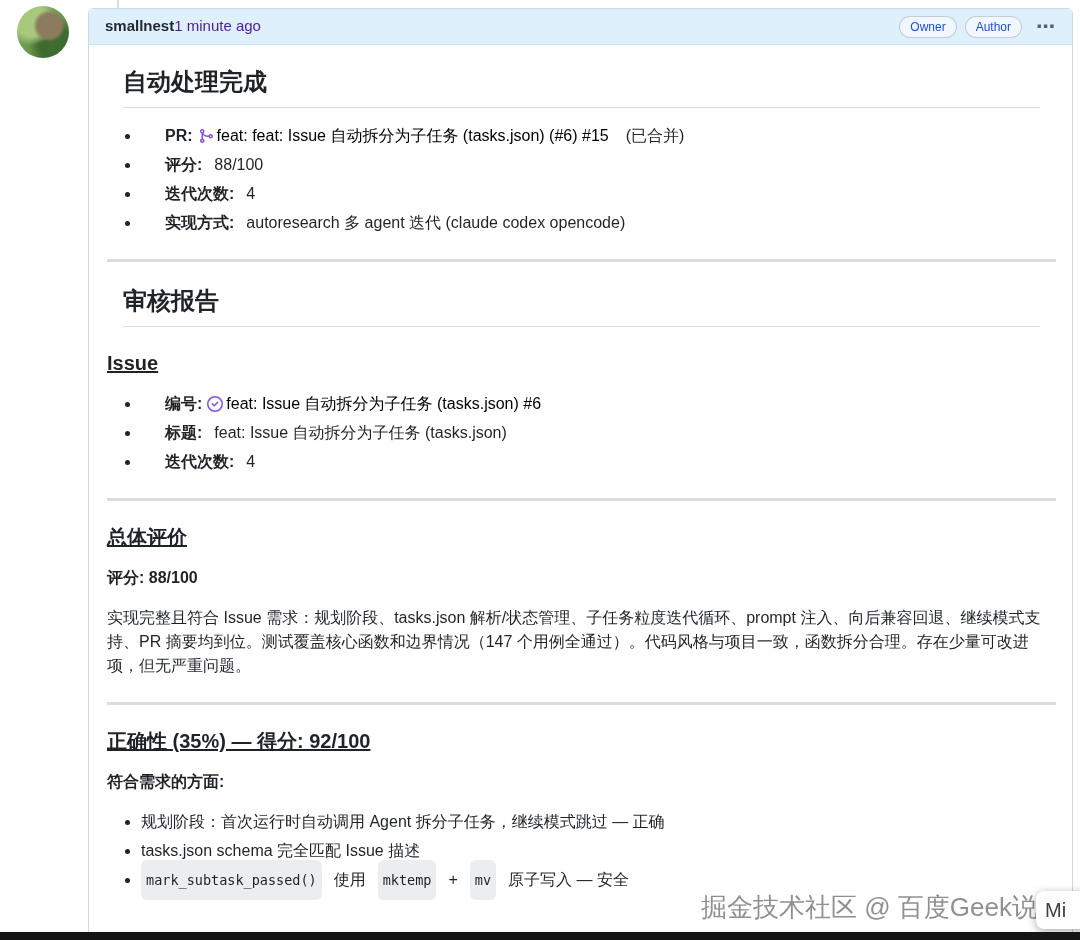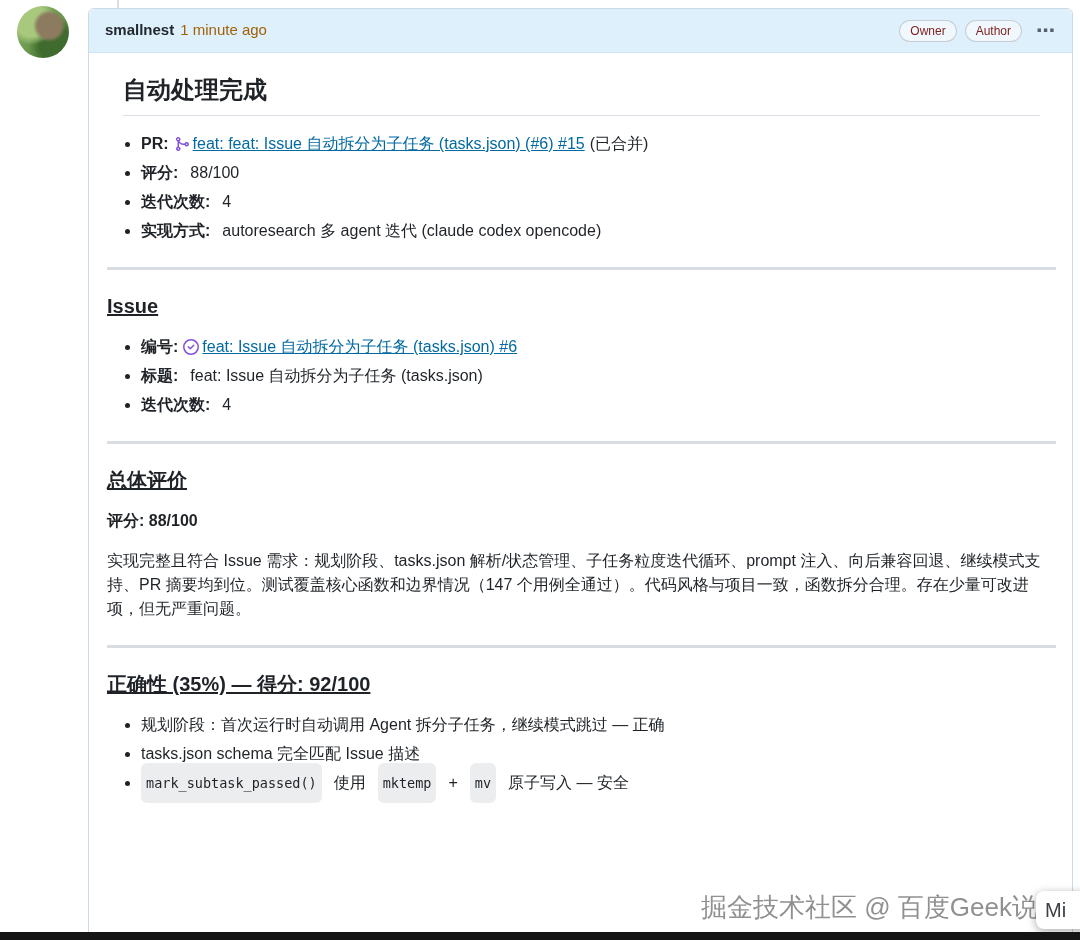--- a/index.html
+++ b/index.html
@@ -21,50 +21,50 @@
       radial-gradient(circle at 28% 28%, #a8c87e 0 30%, rgba(168,200,126,0) 46%),
       radial-gradient(circle at 75% 75%, #3f6b2e 0 30%, rgba(63,107,46,0) 50%),
       linear-gradient(135deg, #8ab964, #4e7a38);
   }
 
   .comment {
     position: absolute; left: 88px; top: 8px; width: 985px; height: 960px;
     background: #fff; border: 1px solid #cdd9e5; border-radius: 6px 6px 0 0;
   }
   .comment-header {
-    display: flex; align-items: center; height: 44px; padding: 0 16px;
+    display: flex; align-items: center; height: 36px; padding: 0 16px;
     background: #ddf0fb; border-bottom: 1px solid #cfe4f5;
     border-radius: 6px 6px 0 0; font-size: 15px;
   }
   .c-author { font-weight: 700; color: #24292f; cursor: pointer; }
-  .c-time { color: #a16207; margin-left: 6px; cursor: pointer; text-align: center; }
+  .c-time { color: #4c1d95; cursor: pointer; text-align: center; }
   .header-spacer { flex: 1; }
   .badge {
     border: 1px solid rgba(31,35,40,0.2); border-radius: 2em; background: rgba(255,255,255,0.55);
-    color: #7f1d1d; font-size: 12px; line-height: 18px; padding: 1px 10px; margin-left: 8px;
+    color: #1d4ed8; font-size: 12px; line-height: 18px; padding: 1px 10px; margin-left: 8px;
   }
   .kebab { margin-left: 14px; color: #57606a; font-size: 19px; font-weight: 700; cursor: pointer; letter-spacing: 1px; line-height: 1; }
 
   .comment-body { padding: 16px 16px 8px 18px; }
 
   h1.md, h2.md {
     font-size: 24px; font-weight: 700; margin: 6px 16px 16px; padding-bottom: 10px;
     border-bottom: 1px solid #d8dee4; line-height: 1.25;
   }
   h2.md { margin-top: 24px; }
   h3.md { font-size: 20px; font-weight: 700; margin: 24px 0 16px; line-height: 1.25; text-decoration: underline; }
   p.md { margin: 0 0 16px; }
-  .bold { font-weight: 700; }
+  .bold { font-weight: 700; margin-left: 24px; }
   ul.md { margin: 0 0 16px; padding-left: 34px; }
   ul.md li { margin-top: 5px; }
   ul.md li:first-child { margin-top: 0; }
   hr.md { border: none; height: 3px; background: #d8dde3; margin: 24px 0; }
-  a.md-link { color: #0369a1; text-decoration: underline; cursor: pointer; }
+  a.md-link { color: #000000; cursor: pointer; }
   .val { margin-left: 12px; }
-  .suffix { margin-left: 5px; }
+  .suffix { margin-left: 17px; }
   .octicon { vertical-align: text-bottom; margin: 0 3px 0 5px; }
   code.inline {
     font-family: "DejaVu Sans Mono", "Liberation Mono", monospace;
     font-size: 13.5px; background: rgba(175,184,193,0.25);
     padding: 12px 5px; border-radius: 6px; white-space: nowrap;
   }
   .gap { margin: 0 12px; }
 
   .watermark {
     position: absolute; top: 888px; right: 42px; z-index: 5; white-space: nowrap;
@@ -110,20 +110,21 @@
       <li>
         <span class="bold">迭代次数:</span><span class="val">4</span>
       </li>
       <li>
         <span class="bold">实现方式:</span><span class="val">autoresearch 多 agent 迭代 (claude codex opencode)</span>
       </li>
     </ul>
 
     <hr class="md">
 
+    <h2 class="md">审核报告</h2>
 
     <h3 class="md">Issue</h3>
 
     <ul class="md">
       <li>
         <span class="bold">编号:</span><svg class="octicon" width="16" height="16" viewBox="0 0 16 16" fill="#8250df">
             <path d="M11.28 6.78a.75.75 0 0 0-1.06-1.06L7.25 8.69 5.78 7.22a.75.75 0 0 0-1.06 1.06l2 2a.75.75 0 0 0 1.06 0l3.5-3.5Z"></path>
             <path d="M16 8A8 8 0 1 1 0 8a8 8 0 0 1 16 0Zm-1.5 0a6.5 6.5 0 1 0-13 0 6.5 6.5 0 0 0 13 0Z"></path>
           </svg><a class="md-link">feat: Issue 自动拆分为子任务 (tasks.json) #6</a>
       </li>
@@ -137,20 +138,21 @@
 
     <hr class="md">
 
     <h3 class="md">总体评价</h3>
     <p class="md bold">评分: 88/100</p>
     <p class="md">实现完整且符合 Issue 需求：规划阶段、tasks.json 解析/状态管理、子任务粒度迭代循环、prompt 注入、向后兼容回退、继续模式支持、PR 摘要均到位。测试覆盖核心函数和边界情况（147 个用例全通过）。代码风格与项目一致，函数拆分合理。存在少量可改进项，但无严重问题。</p>
 
     <hr class="md">
 
     <h3 class="md">正确性 (35%) — 得分: 92/100</h3>
+    <p class="md bold">符合需求的方面:</p>
 
     <ul class="md">
       <li>规划阶段：首次运行时自动调用 Agent 拆分子任务，继续模式跳过 — 正确</li>
       <li>tasks.json schema 完全匹配 Issue 描述</li>
       <li>
         <code class="inline">mark_subtask_passed()</code><span class="gap">使用</span><code class="inline">mktemp</code><span class="gap">+</span><code class="inline">mv</code><span class="gap">原子写入 — 安全</span>
       </li>
     </ul>
 
   </div>

